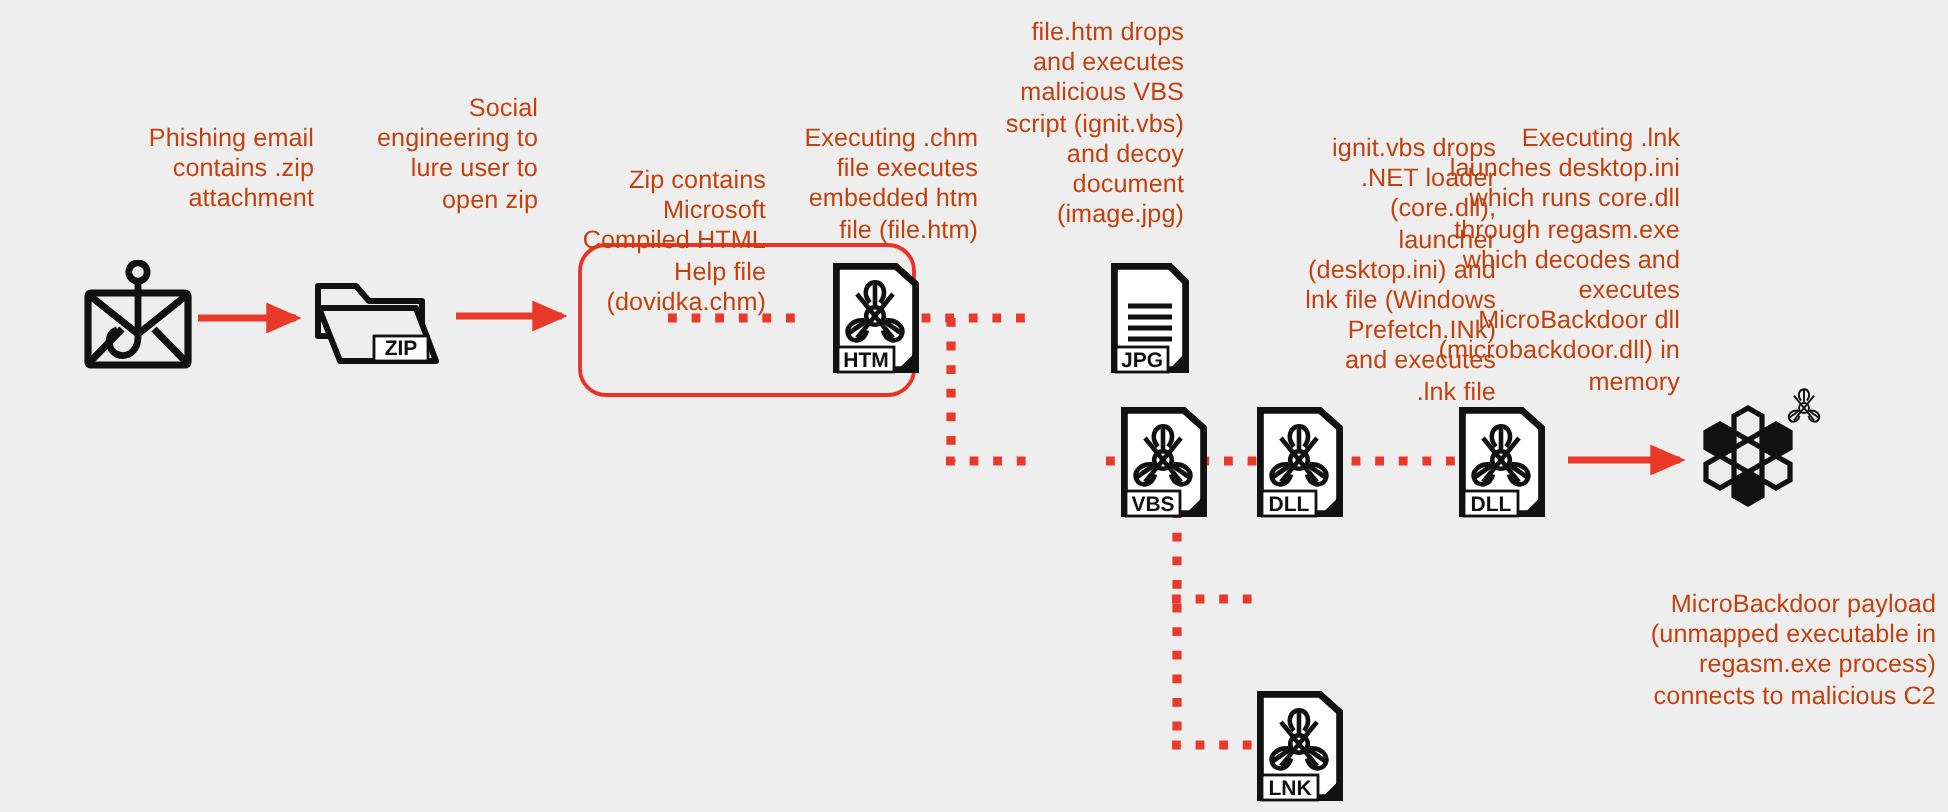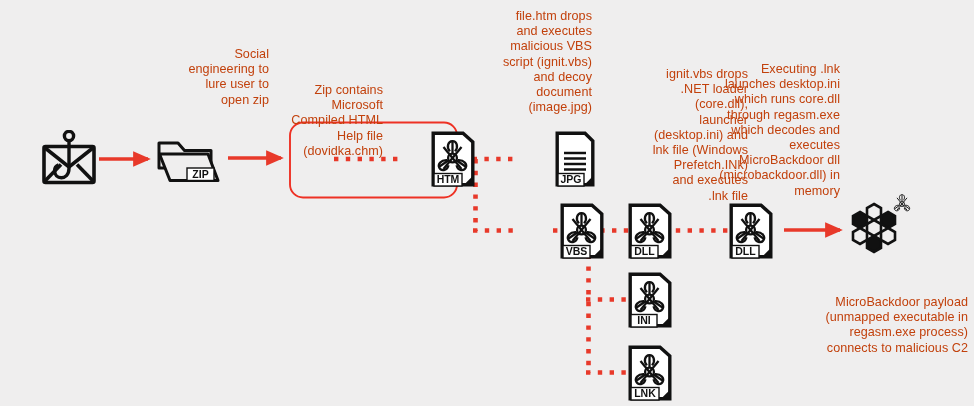--- a/index.html
+++ b/index.html
@@ -75,32 +75,39 @@
       <line x1="553" y1="230.5" x2="629" y2="230.5"></line>
 
       <line x1="588.5" y1="231" x2="588.5" y2="373"></line>
       <line x1="586" y1="299.5" x2="629" y2="299.5"></line>
       <line x1="586" y1="372.5" x2="629" y2="372.5"></line>
 
       <line x1="664" y1="230.5" x2="730" y2="230.5"></line>
     </g>
   </svg>
 
+  <div class="caption" style="left:17px;  top:62px;  width:140px;">Phishing email
+contains .zip
+attachment</div>
 
   <div class="caption" style="left:161px; top:47px;  width:108px;">Social
 engineering to
 lure user to
 open zip</div>
 
   <div class="caption" style="left:271px; top:39px;  width:112px;margin-top:44px;">Zip contains
 Microsoft
 Compiled HTML
 Help file
 (dovidka.chm)</div>
 
+  <div class="caption" style="left:385px; top:62px;  width:104px;">Executing .chm
+file executes
+embedded htm
+file (file.htm)</div>
 
   <div class="caption" style="left:486px; top:9px;   width:106px;">file.htm drops
 and executes
 malicious VBS
 script (ignit.vbs)
 and decoy
 document
 (image.jpg)</div>
 
   <div class="caption" style="left:600px; top:67px;  width:110px;margin-left:38px;">ignit.vbs drops
@@ -149,21 +156,21 @@
       <g fill="#efeeee" stroke="#111111" stroke-width="3" stroke-linejoin="round">
         <path d="M3 7 L22 7 L28.5 14.5 L55 14.5 L55 32 L3 32 Z"></path>
         <path d="M3.5 18 L14 44.5 L62 44.5 L52 18 Z"></path>
       </g>
       <rect x="31" y="32" width="27" height="12.5" fill="#ffffff" stroke="#111111" stroke-width="1.4"></rect>
       <text x="44.5" y="41.6" text-anchor="middle" font-family="Liberation Sans, sans-serif" font-size="10.5" font-weight="bold" fill="#111111">ZIP</text>
     </svg>
   </div>
 
 
-  <div class="node" style="left:403px; top:131px;padding-left:28px;">
+  <div class="node" style="left:388px; top:131px;padding-left:28px;">
     <svg width="46" height="56" viewBox="0 0 46 56">
       <path d="M2.2 2.2 L32 2.2 L41.8 11 L41.8 53.8 L2.2 53.8 Z" fill="#ffffff" stroke="#111111" stroke-width="3.4"></path>
       <path d="M33 53.8 L41.8 45 L41.8 53.8 Z" fill="#111111"></path>
 
       <g fill="none" stroke="#111111" stroke-width="2.3" transform="translate(21.5,27) scale(1.0)">
         <circle cx="0" cy="0" r="4.4"></circle>
         <path d="M-2.6 -6.6 C-6.5 -11.5 -4.2 -16.5 -0.2 -16.8 C4 -17 6.4 -11.8 2.6 -6.6"></path>
         <path d="M-5.4 2.2 C-11.6 1.8 -15 6.2 -13.2 9.8 C-11.4 13.4 -5.6 13.2 -4 7.2"></path>
         <path d="M5.4 2.2 C11.6 1.8 15 6.2 13.2 9.8 C11.4 13.4 5.6 13.2 4 7.2"></path>
         <line x1="0" y1="-5" x2="0" y2="-16"></line>
@@ -245,39 +252,20 @@
         <line x1="-4.3" y1="2.5" x2="-13" y2="8.5"></line>
         <line x1="4.3" y1="2.5" x2="13" y2="8.5"></line>
         <line x1="-9" y1="-11" x2="9" y2="11"></line>
         <line x1="9" y1="-11" x2="-9" y2="11"></line>
       </g>
       <rect x="3" y="42.5" width="27" height="12.5" fill="#ffffff" stroke="#111111" stroke-width="1.4"></rect>
       <text x="16.5" y="52.3" text-anchor="middle" font-family="Liberation Sans, sans-serif" font-size="10.5" font-weight="bold" fill="#111111">DLL</text>
     </svg>
   </div>
 
-  <div class="node" style="left:628px; top:272px;">
-    <svg width="46" height="56" viewBox="0 0 46 56">
-      <path d="M2.2 2.2 L32 2.2 L41.8 11 L41.8 53.8 L2.2 53.8 Z" fill="#ffffff" stroke="#111111" stroke-width="3.4"></path>
-      <path d="M33 53.8 L41.8 45 L41.8 53.8 Z" fill="#111111"></path>
-      <g fill="none" stroke="#111111" stroke-width="2.3" transform="translate(21.5,27)">
-        <circle cx="0" cy="0" r="4.4"></circle>
-        <path d="M-2.6 -6.6 C-6.5 -11.5 -4.2 -16.5 -0.2 -16.8 C4 -17 6.4 -11.8 2.6 -6.6"></path>
-        <path d="M-5.4 2.2 C-11.6 1.8 -15 6.2 -13.2 9.8 C-11.4 13.4 -5.6 13.2 -4 7.2"></path>
-        <path d="M5.4 2.2 C11.6 1.8 15 6.2 13.2 9.8 C11.4 13.4 5.6 13.2 4 7.2"></path>
-        <line x1="0" y1="-5" x2="0" y2="-16"></line>
-        <line x1="-4.3" y1="2.5" x2="-13" y2="8.5"></line>
-        <line x1="4.3" y1="2.5" x2="13" y2="8.5"></line>
-        <line x1="-9" y1="-11" x2="9" y2="11"></line>
-        <line x1="9" y1="-11" x2="-9" y2="11"></line>
-      </g>
-      <rect x="3" y="42.5" width="26" height="12.5" fill="#ffffff" stroke="#111111" stroke-width="1.4"></rect>
-      <text x="16" y="52.3" text-anchor="middle" font-family="Liberation Sans, sans-serif" font-size="10.5" font-weight="bold" fill="#111111">INI</text>
-    </svg>
-  </div>
 
   <div class="node" style="left:628px; top:345px;">
     <svg width="46" height="56" viewBox="0 0 46 56">
       <path d="M2.2 2.2 L32 2.2 L41.8 11 L41.8 53.8 L2.2 53.8 Z" fill="#ffffff" stroke="#111111" stroke-width="3.4"></path>
       <path d="M33 53.8 L41.8 45 L41.8 53.8 Z" fill="#111111"></path>
       <g fill="none" stroke="#111111" stroke-width="2.3" transform="translate(21.5,27)">
         <circle cx="0" cy="0" r="4.4"></circle>
         <path d="M-2.6 -6.6 C-6.5 -11.5 -4.2 -16.5 -0.2 -16.8 C4 -17 6.4 -11.8 2.6 -6.6"></path>
         <path d="M-5.4 2.2 C-11.6 1.8 -15 6.2 -13.2 9.8 C-11.4 13.4 -5.6 13.2 -4 7.2"></path>
         <path d="M5.4 2.2 C11.6 1.8 15 6.2 13.2 9.8 C11.4 13.4 5.6 13.2 4 7.2"></path>

